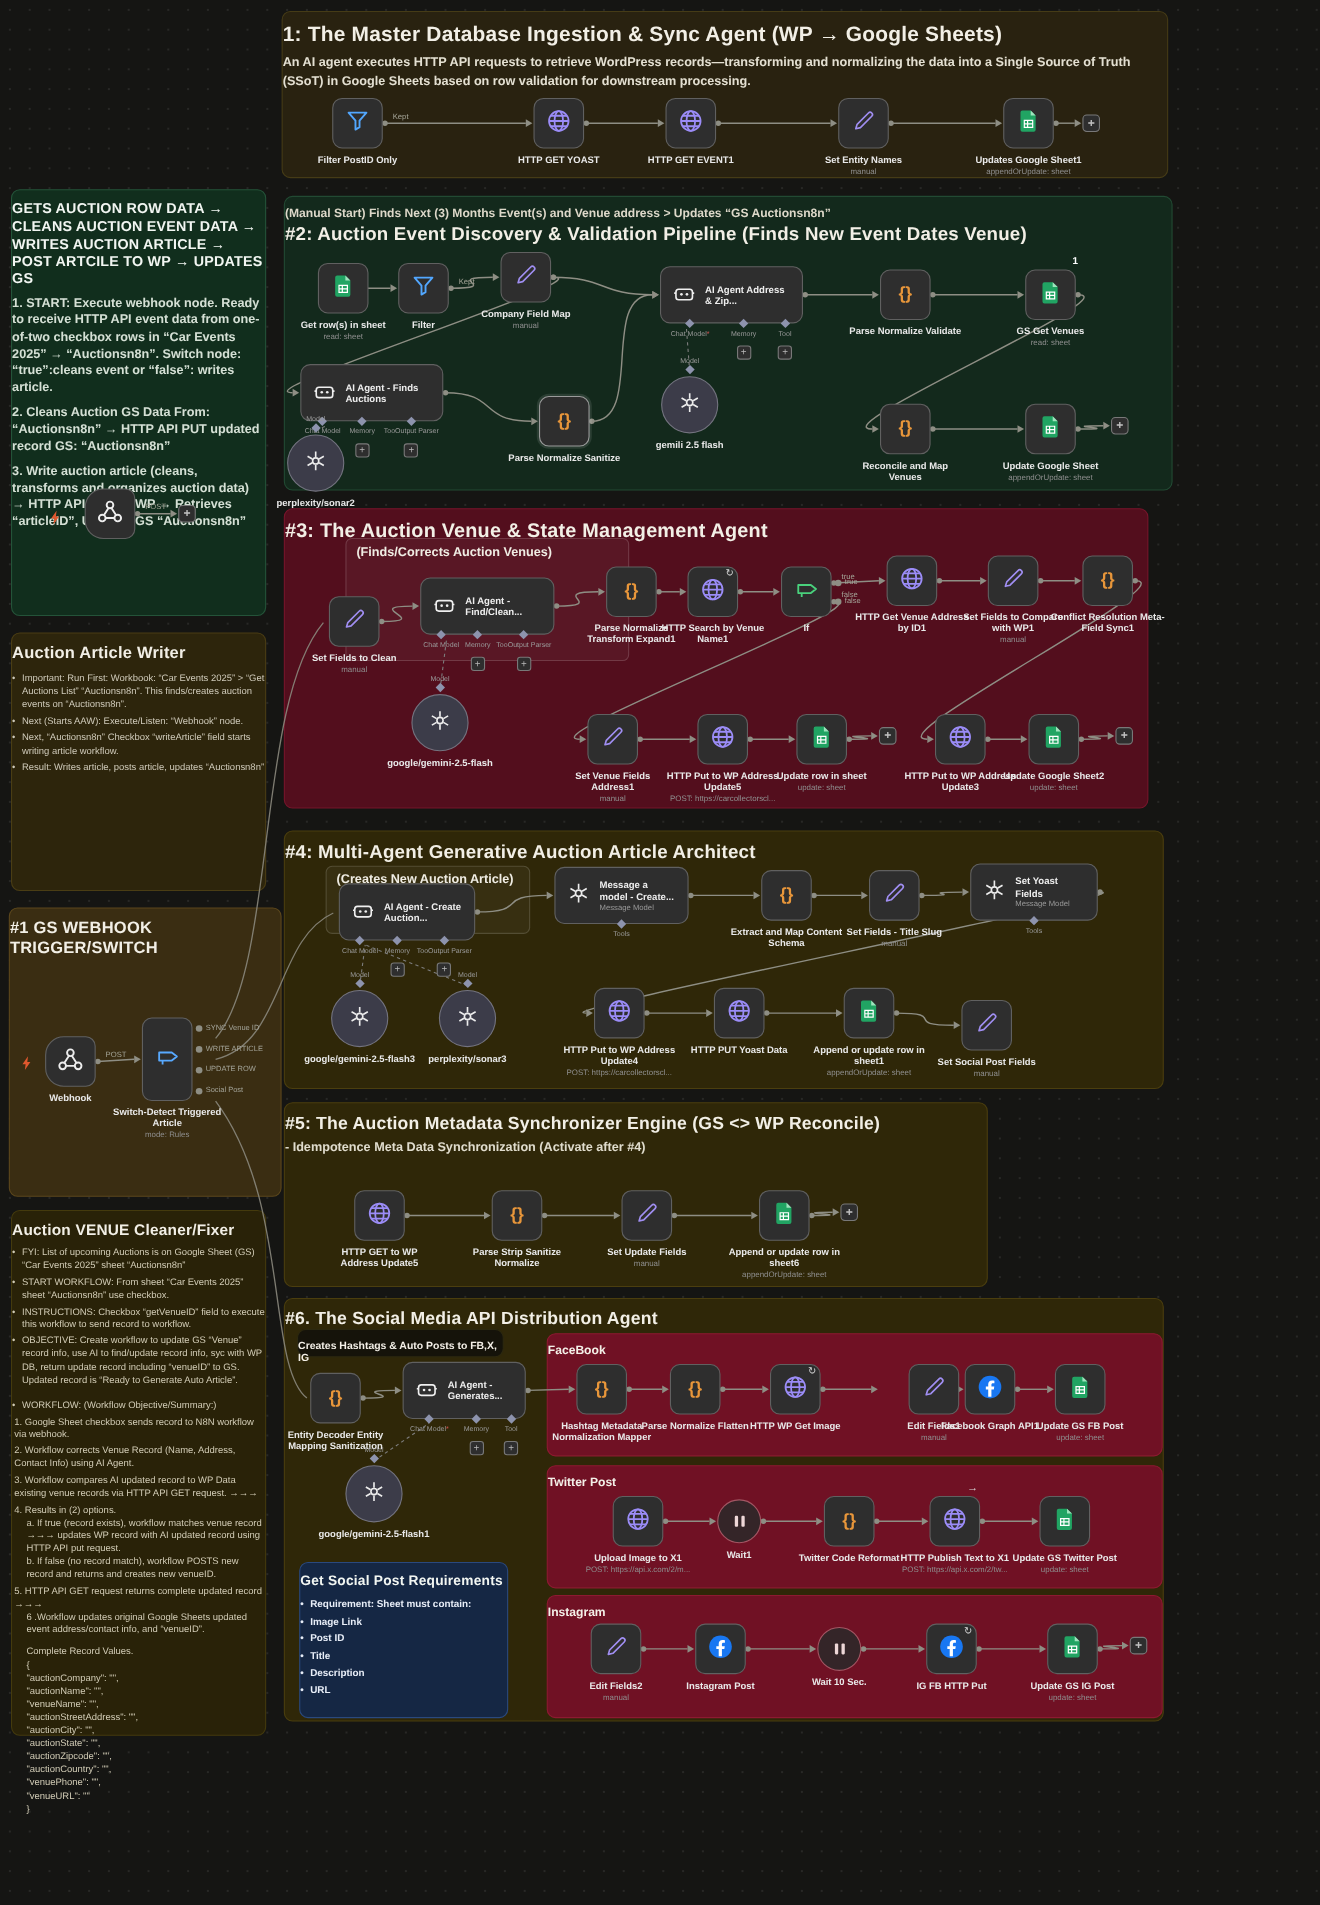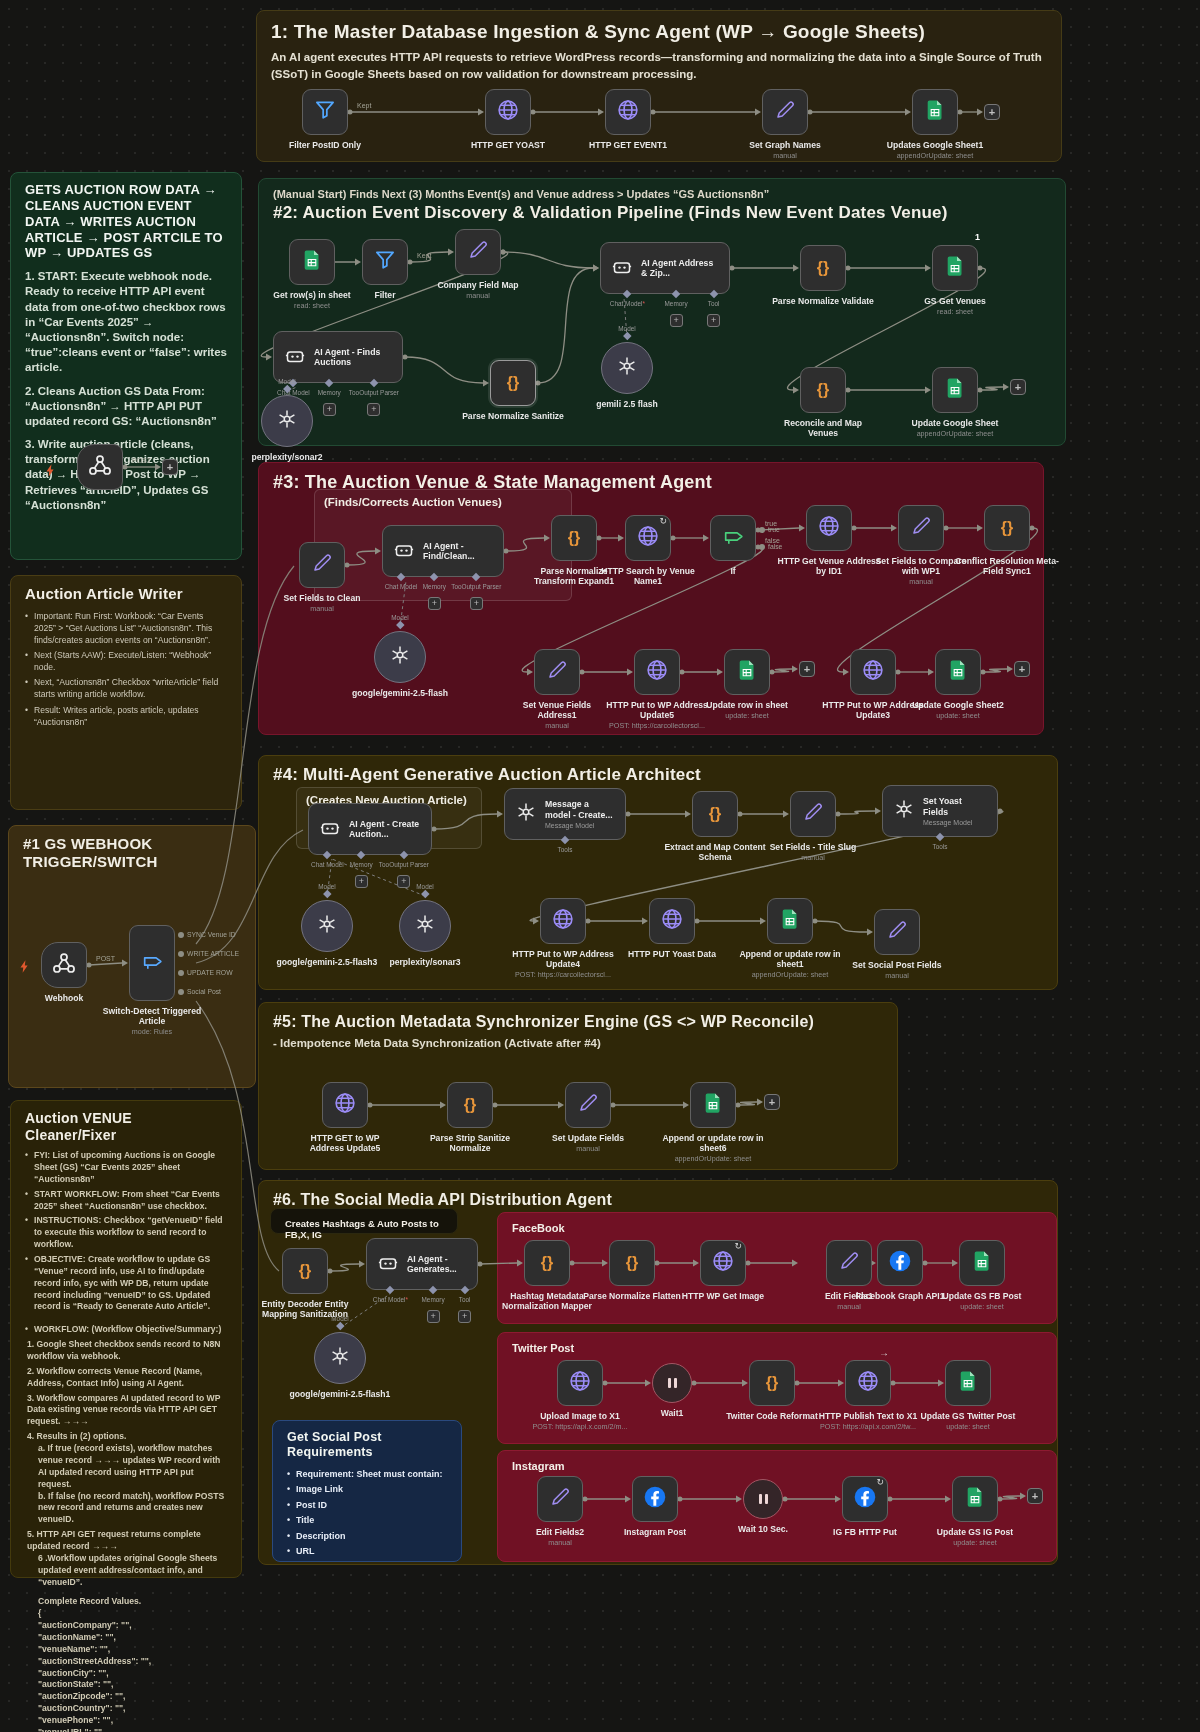--- a/index.html
+++ b/index.html
@@ -1,18 +1,18 @@
 <!DOCTYPE html>
 <html><head>
 <meta charset="utf-8">
 <style>
   html,body{margin:0;padding:0;background:#101010;font-family:"Liberation Sans",sans-serif;}
   #canvas{position:relative;width:1200px;height:1732px;overflow:hidden;background:#151513;
     background-image:radial-gradient(#282826 1px, transparent 1.2px);background-size:18px 18px;}
-  .section{position:absolute;border-radius:8px;padding:9px 14px;box-sizing:border-box;z-index:1;}
+  .section{position:absolute;border-radius:8px;padding:9px 0;box-sizing:border-box;z-index:1;}
   .sec-eyebrow{font-size:11px;font-weight:700;color:#ddd8c9;margin-bottom:3px;}
   .sec-title{font-weight:700;color:#f2efe6;letter-spacing:.2px;line-height:1.22;}
   .sec-desc{font-size:11.5px;font-weight:700;color:#e4e0d2;margin-top:6px;line-height:1.5;}
   .sec-sub{font-size:11.5px;font-weight:700;color:#e0dccd;margin-top:5px;}
   .sec-label{font-size:11px;font-weight:700;color:#f4f0e8;}
   .subnote{position:absolute;border:1px solid rgba(255,255,255,.15);background:rgba(255,255,255,.04);
     border-radius:6px;font-size:11.5px;font-weight:700;color:#f0ede4;padding:6px 9px;box-sizing:border-box;}
   .para{font-size:11.5px;font-weight:700;line-height:1.32;margin-top:8px;color:#d5dfd5;}
   .bullets{margin-top:7px;}
   .bullet{position:relative;padding-left:9px;margin-bottom:3px;line-height:1.4;color:#cfcaba;}
@@ -287,21 +287,21 @@
     </div>
     <div class="section" style="left: 8px; top: 825px; width: 248px; height: 263px; background: rgb(58, 45, 18); border: 1px solid rgb(92, 71, 28);">
       <div class="sec-title" style="font-size: 15px;">#1 GS WEBHOOK TRIGGER/SWITCH</div>
     </div>
     <div class="section" style="left: 258px; top: 755px; width: 800px; height: 235px; background: rgb(47, 39, 8); border: 1px solid rgb(75, 62, 14);">
       <div class="sec-title" style="font-size: 17px;">#4: Multi-Agent Generative Auction Article Architect</div>
       <div class="subnote" style="left: 37px; top: 31px; width: 186px; height: 62px;">(Creates New Auction Article)</div>
     </div>
     <div class="section" style="left: 10px; top: 1100px; width: 232px; height: 478px; background: rgb(41, 34, 8); border: 1px solid rgb(68, 58, 13);">
       <div class="sec-title" style="font-size: 14px;">Auction VENUE Cleaner/Fixer</div>
-      <div style="margin-top: 6px; font-weight: bold;">
+      <div style="margin-top: 6px;">
         <div class="ln b">FYI: List of upcoming Auctions is on Google Sheet (GS) “Car Events 2025” sheet “Auctionsn8n”</div>
         <div class="ln b">START WORKFLOW: From sheet “Car Events 2025” sheet “Auctionsn8n” use checkbox.</div>
         <div class="ln b">INSTRUCTIONS: Checkbox “getVenueID” field to execute this workflow to send record to workflow.</div>
         <div class="ln b">OBJECTIVE: Create workflow to update GS “Venue” record info, use AI to find/update record info, syc with WP DB, return update record including “venueID” to GS. Updated record is “Ready to Generate Auto Article”.</div>
         <div class="ln gap"></div>
         <div class="ln b">WORKFLOW: (Workflow Objective/Summary:)</div>
         <div class="ln n">1. Google Sheet checkbox sends record to N8N workflow via webhook.</div>
         <div class="ln n">2. Workflow corrects Venue Record (Name, Address, Contact Info) using AI Agent.</div>
         <div class="ln n">3. Workflow compares AI updated record to WP Data existing venue records via HTTP API GET request. →→→</div>
         <div class="ln n">4. Results in (2) options.</div>
@@ -389,21 +389,21 @@
         <div class="nlabel">HTTP GET EVENT1</div>
       </div>
     </div>
     <div class="node" style="left: 762px; top: 89px; width: 46px;">
       <div class="nbox" style="width: 46px; height: 46px;">
         <div class="icon"><svg width="24" height="24" viewBox="0 0 24 24" fill="none" stroke="#a08ef2" stroke-width="1.5" stroke-linejoin="round">
             <path d="M5 19l1.2-4L16.5 4.7a2.1 2.1 0 0 1 3 3L9.2 18 5 19z"></path>
           </svg></div>
       </div>
       <div class="caption" style="top: 51px;">
-        <div class="nlabel">Set Graph Names</div>
+        <div class="nlabel">Set Entity Names</div>
         <div class="nsub">manual</div>
       </div>
     </div>
     <div class="node" style="left: 912px; top: 89px; width: 46px;">
       <div class="nbox" style="width: 46px; height: 46px;">
         <div class="icon"><svg width="24" height="24" viewBox="0 0 24 24">
             <path d="M6.5 2.5h7.5l4.5 4.5v13a1.8 1.8 0 0 1-1.8 1.8H6.5a1.8 1.8 0 0 1-1.8-1.8V4.3a1.8 1.8 0 0 1 1.8-1.8z" fill="#21a463"></path>
             <path d="M14 2.5L18.5 7H14z" fill="#9fe3bd"></path>
             <g stroke="#fff" stroke-width="1.1" fill="none">
               <path d="M8.2 11.5h7.6v6.2H8.2zM8.2 14.6h7.6M11.2 11.5v6.2"></path>

